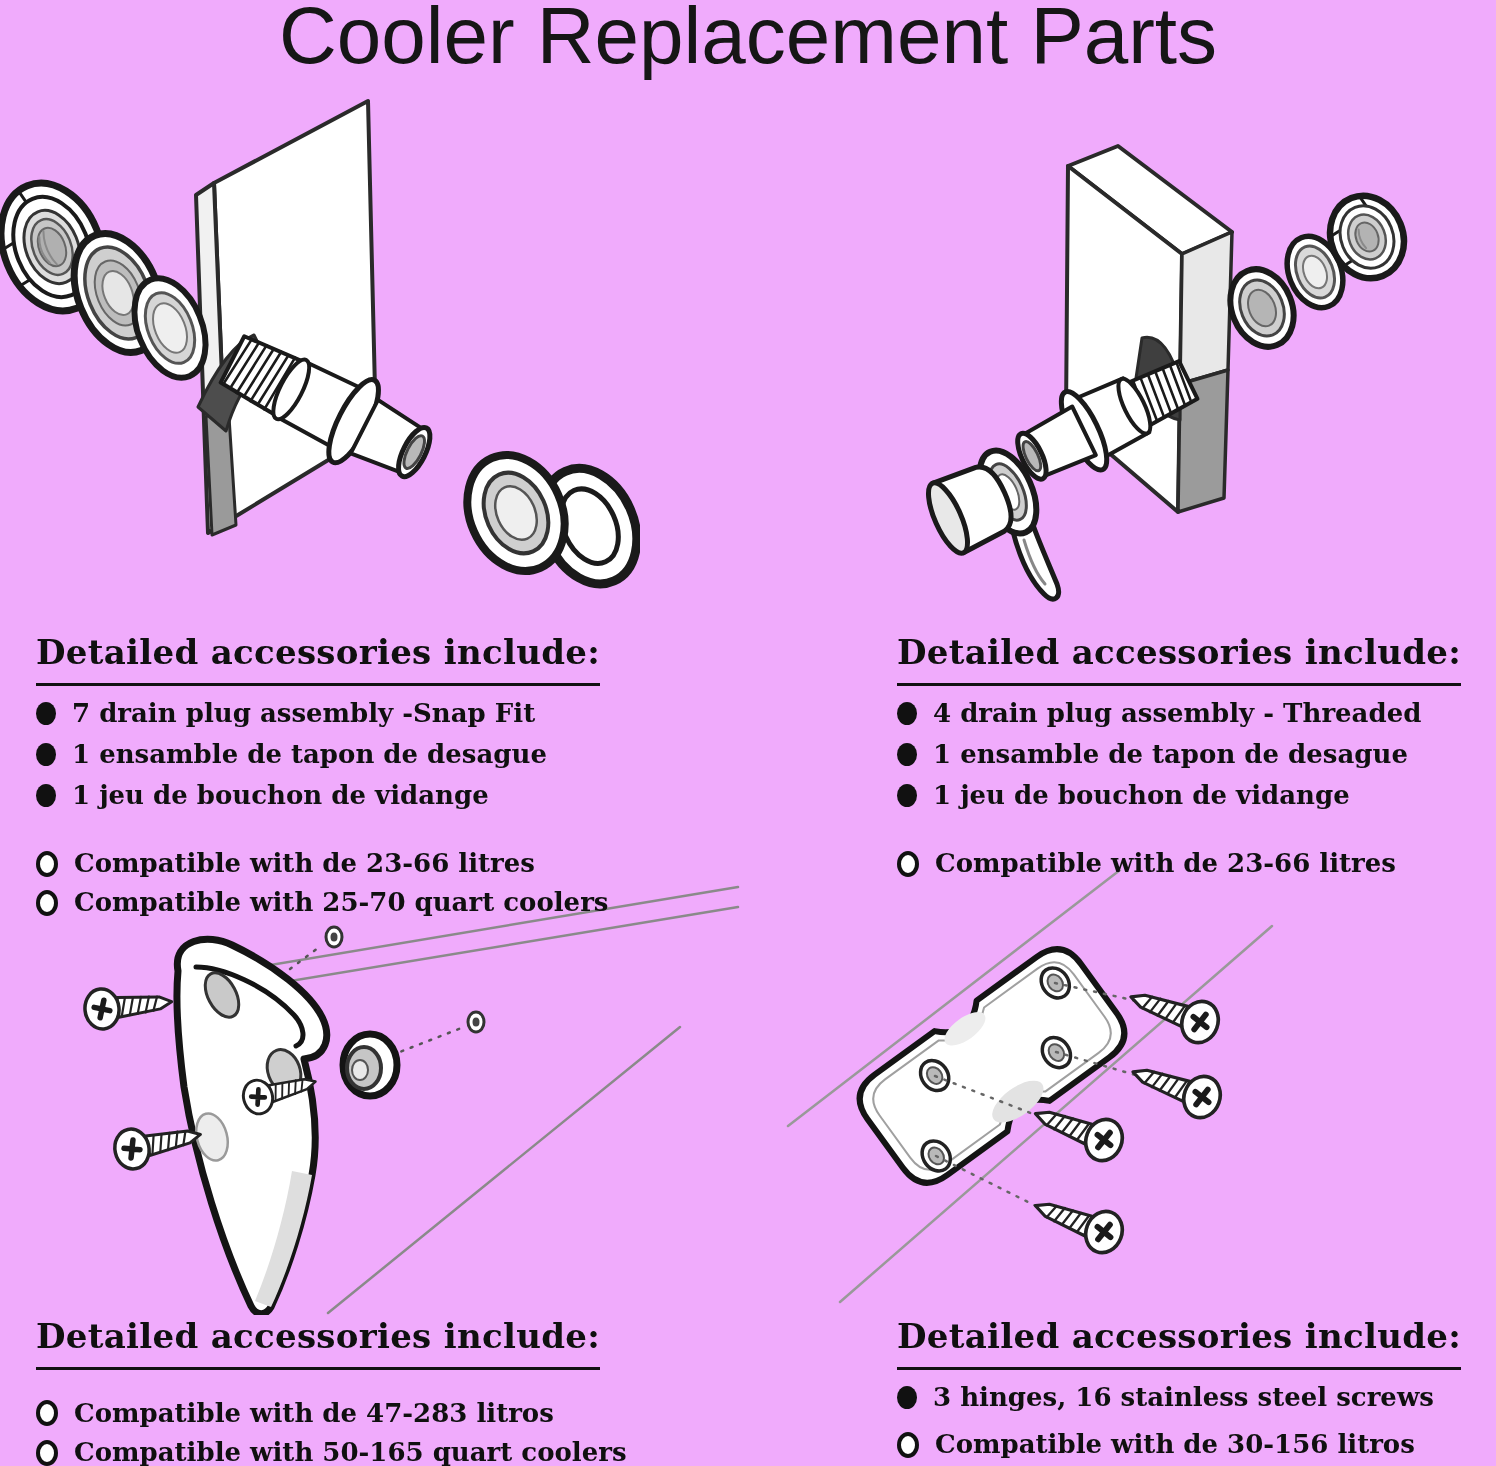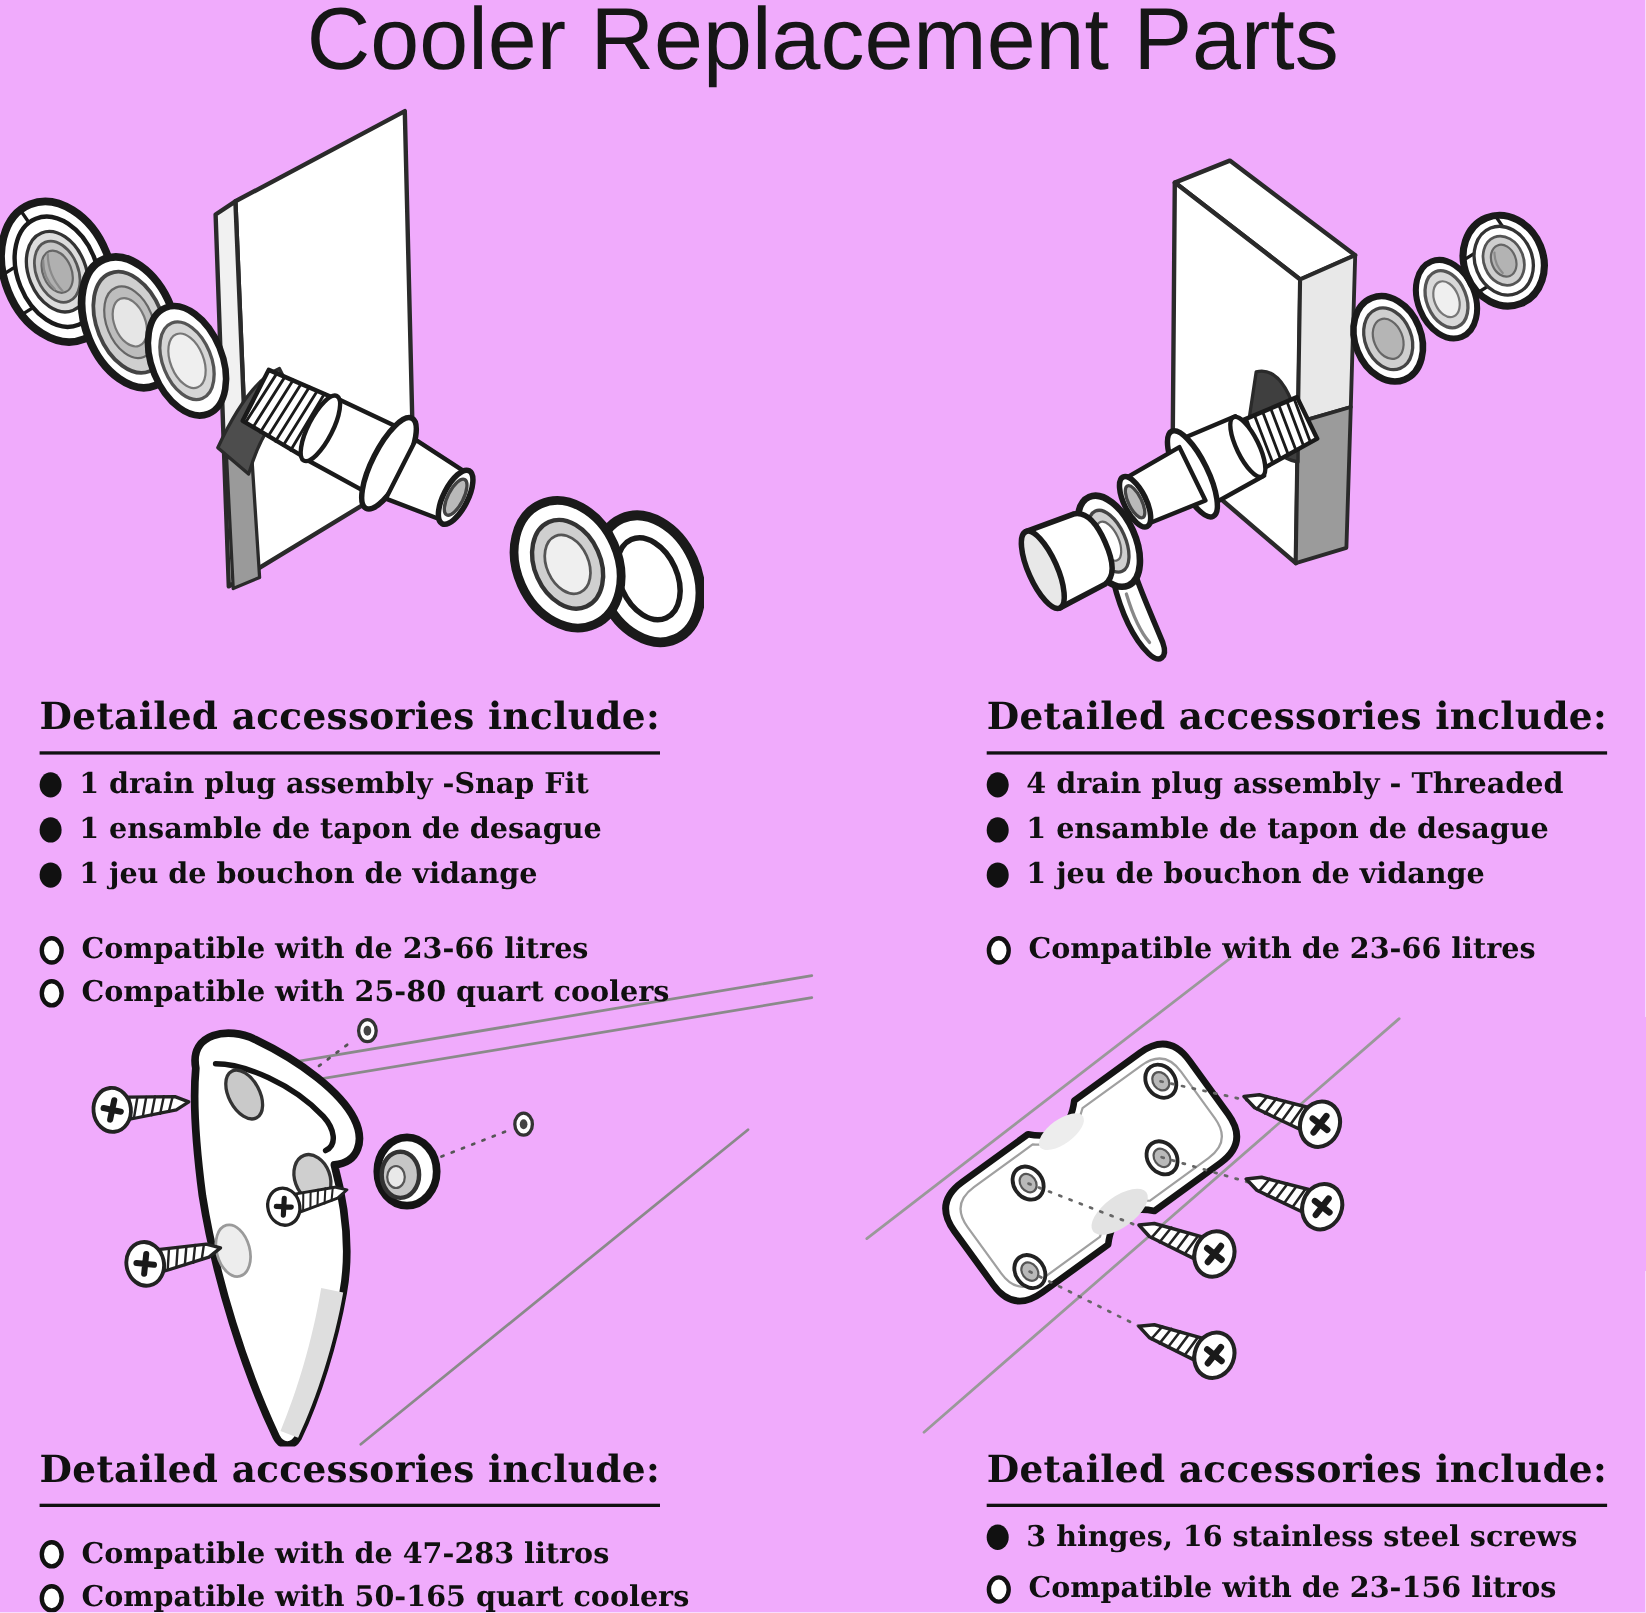--- a/index.html
+++ b/index.html
@@ -266,39 +266,39 @@
       <use href="#screwB" transform="translate(324,270) rotate(201) scale(1.05)"></use>
       <use href="#screwB" transform="translate(324,362) rotate(201) scale(1.05)"></use>
     </g>
   </svg>
 
   <div class="tblock" style="left:36px; top:634px; width:720px;">
     <h2 class="tb-heading">Detailed accessories include:</h2>
     <ul class="plist">
       <li>
           <span class="marker-filled"></span>
-          <span>1 drain plug assembly -Snap Fit</span>
+          <span>7 drain plug assembly -Snap Fit</span>
         </li>
       <li>
           <span class="marker-filled"></span>
           <span>1 ensamble de tapon de desague</span>
         </li>
       <li>
           <span class="marker-filled"></span>
           <span>1 jeu de bouchon de vidange</span>
         </li>
     </ul>
     <ul class="plist compat">
       <li>
           <span class="marker-open"></span>
           <span>Compatible with de 23-66 litres</span>
         </li>
       <li>
           <span class="marker-open"></span>
-          <span>Compatible with 25-80 quart coolers</span>
+          <span>Compatible with 25-70 quart coolers</span>
         </li>
     </ul>
   </div>
 
   <div class="tblock" style="left:897px; top:634px; width:590px;">
     <h2 class="tb-heading">Detailed accessories include:</h2>
     <ul class="plist">
       <li>
           <span class="marker-filled"></span>
           <span>4 drain plug assembly - Threaded</span>
@@ -338,21 +338,21 @@
     <h2 class="tb-heading">Detailed accessories include:</h2>
     <ul class="plist">
       <li>
           <span class="marker-filled"></span>
           <span>3 hinges, 16 stainless steel screws</span>
         </li>
     </ul>
     <ul class="plist compat" style="margin-top:16px;">
       <li>
           <span class="marker-open"></span>
-          <span>Compatible with de 23-156 litros</span>
+          <span>Compatible with de 30-156 litros</span>
         </li>
       <li>
           <span class="marker-open"></span>
           <span>Compatible with 25-165 quart coolers</span>
         </li>
     </ul>
   </div>
 
 </div>
 

